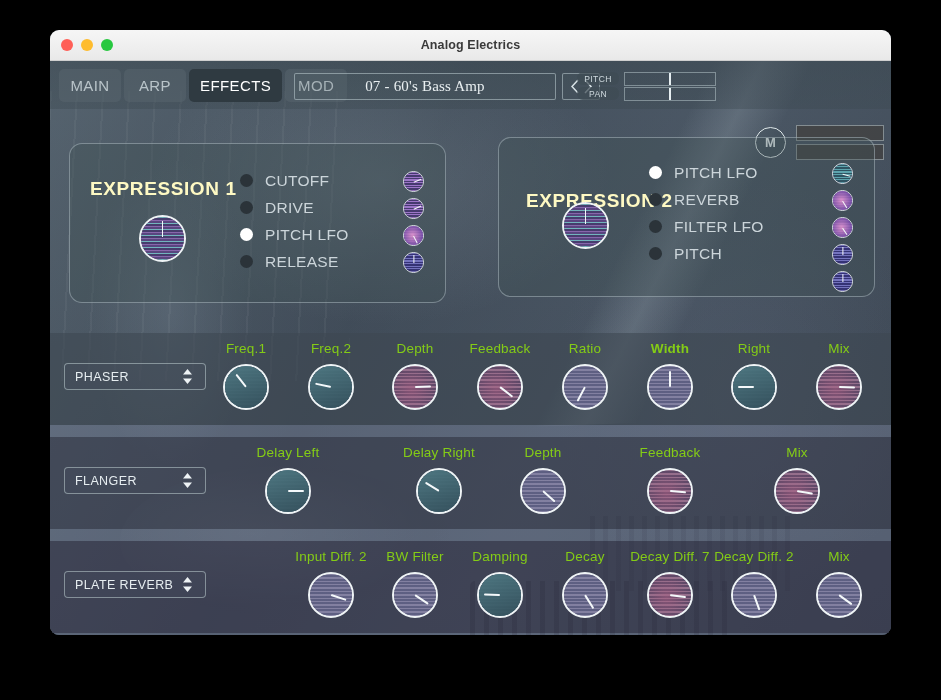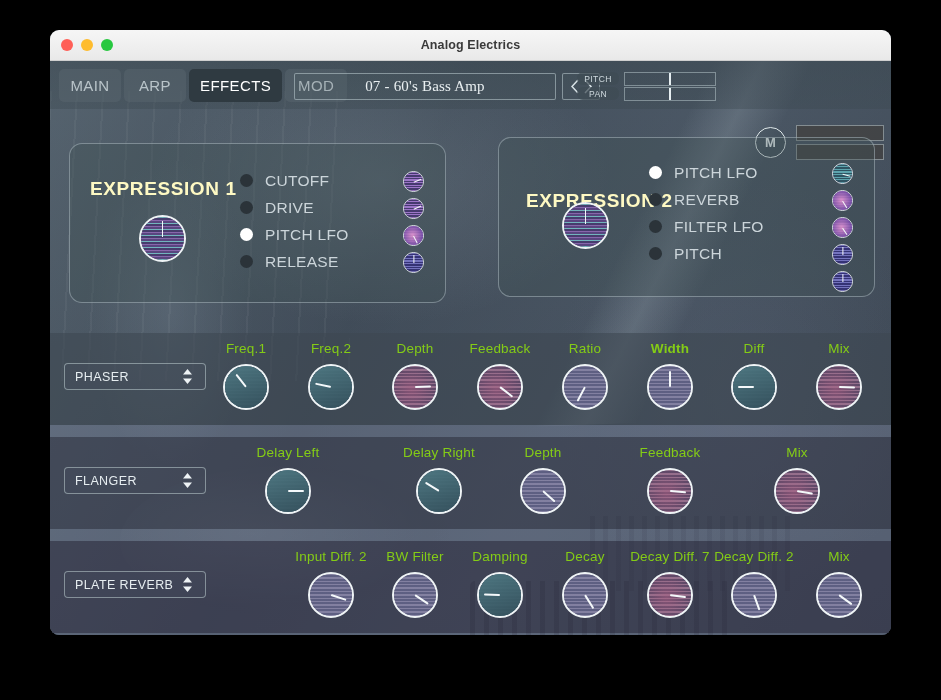--- a/index.html
+++ b/index.html
@@ -481,21 +481,21 @@
           </div>
         </div>
         <div class="knob-cell" style="left: 577px; font-weight: bold;">
           <div class="knob-cal">Width</div>
           <div class="knob">
             <div class="k-rings lav"></div>
             <div class="k-pointer" style="transform: rotate(180deg);"></div>
           </div>
         </div>
         <div class="knob-cell" style="left: 661px;">
-          <div class="knob-cal">Diff</div>
+          <div class="knob-cal">Right</div>
           <div class="knob">
             <div class="k-rings teal"></div>
             <div class="k-pointer" style="transform: rotate(90deg);"></div>
           </div>
         </div>
         <div class="knob-cell" style="left: 746px;">
           <div class="knob-cal">Mix</div>
           <div class="knob">
             <div class="k-rings plum"></div>
             <div class="k-pointer" style="transform: rotate(272deg);"></div>

